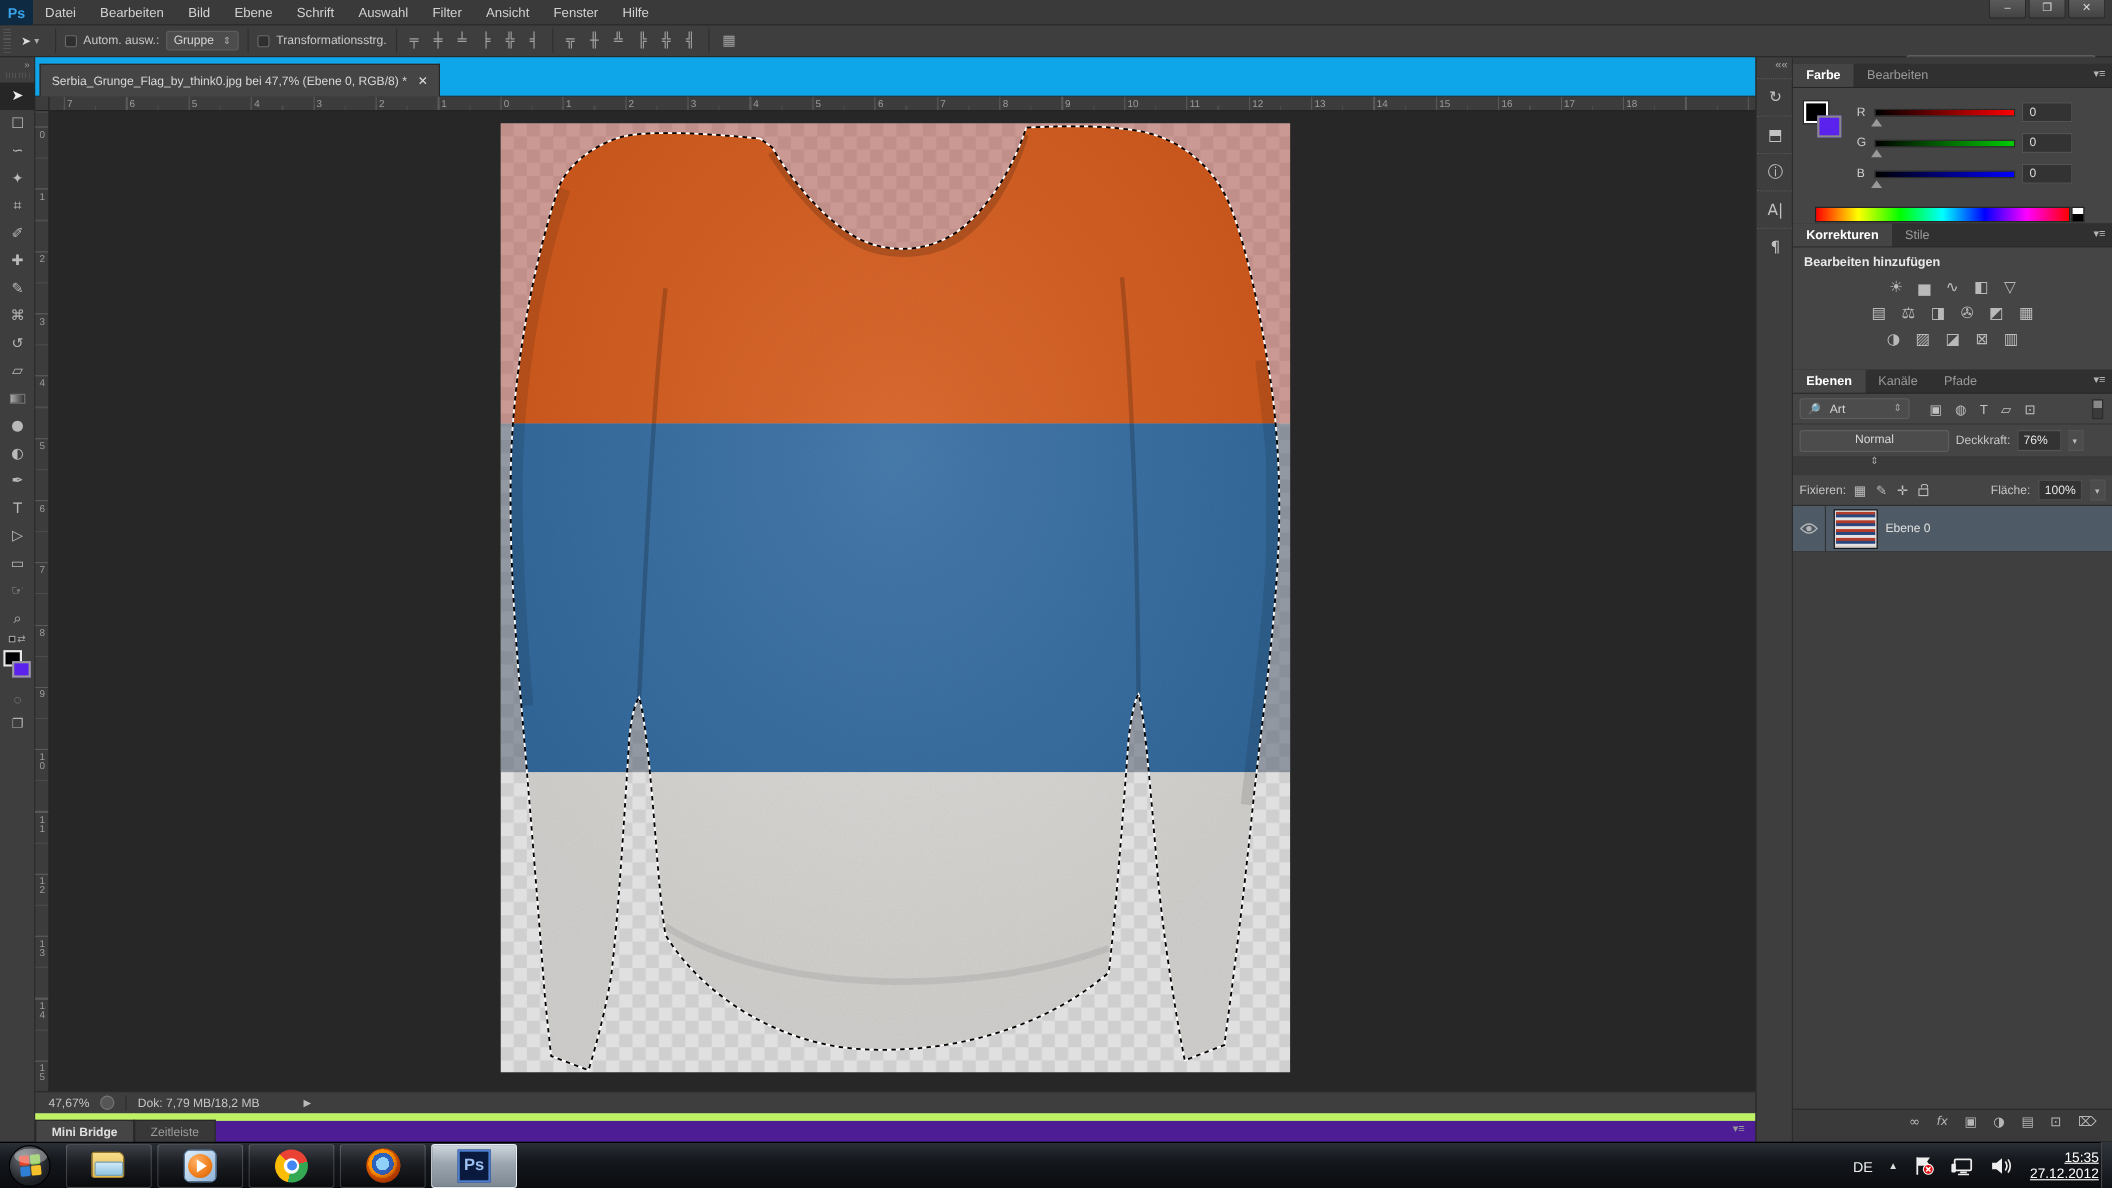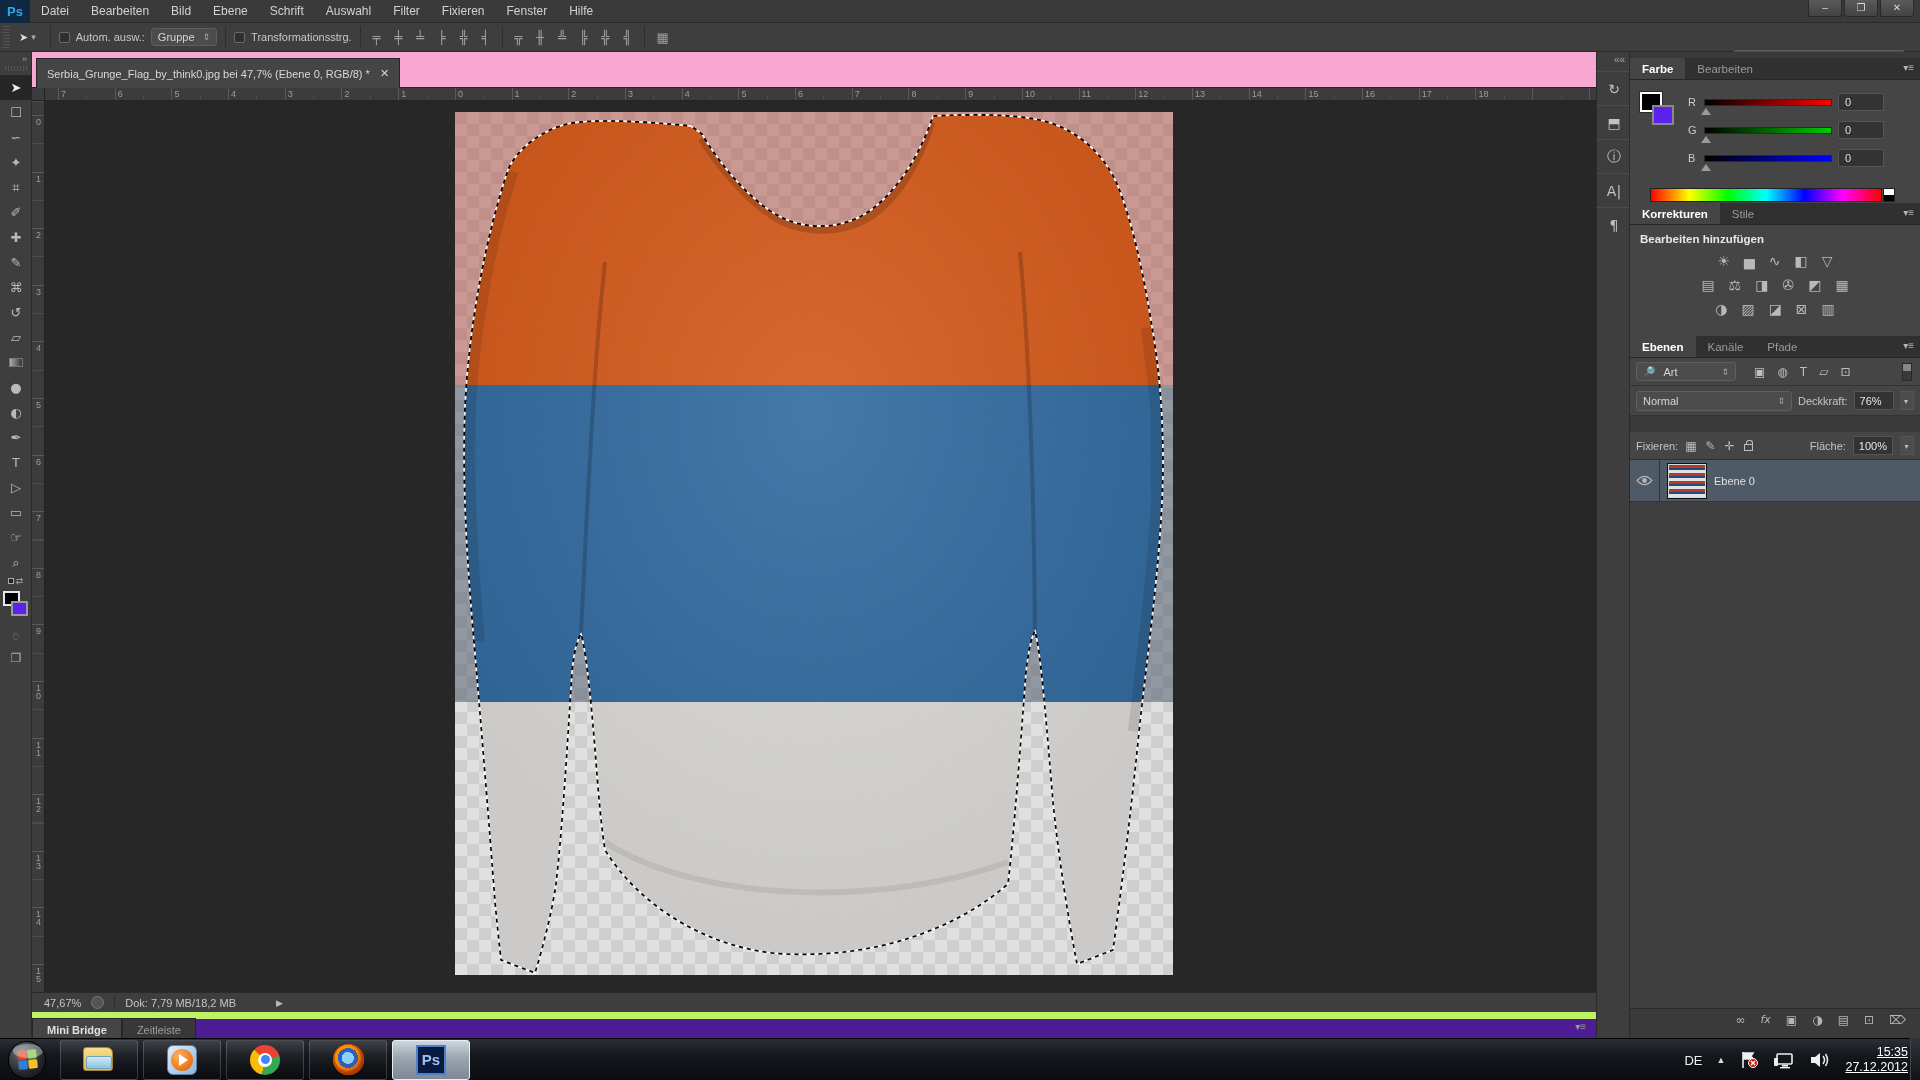--- a/index.html
+++ b/index.html
@@ -28,21 +28,21 @@
   #toolbar .tb-head { color:#9a9a9a; font-size:9px; text-align:right; padding:2px 4px; }
   .tool { width:32px; height:25px; display:flex; align-items:center; justify-content:center; color:#b9b9b9; font-size:13px; font-family:"DejaVu Sans",sans-serif; }
   .tool.selected { background:#262626; color:#eee; }
   .grad-chip { width:14px; height:9px; background:linear-gradient(90deg,#aaa,#333); border:1px solid #777; }
   #fgbg { position:relative; width:32px; height:34px; margin-top:4px; }
   #fg-swatch { position:absolute; left:3px; top:0; width:17px; height:15px; background:#000; border:2px solid #e8e8e8; }
   #bg-swatch { position:absolute; left:11px; top:10px; width:17px; height:15px; background:#5a22ec; border:2px solid #9a9a9a; }
   #swap-mini { height:12px; display:flex; align-items:center; justify-content:center; color:#aaa; font-size:9px; gap:2px; }
   .mode-icon { width:32px; height:22px; display:flex; align-items:center; justify-content:center; color:#b0b0b0; font-size:12px; }
   
-  #tabbar { left:32px; top:52px; width:1564px; height:36px; background:#f9a8d4; border-bottom:1px solid #262626; }
+  #tabbar { left:32px; top:52px; width:1564px; height:36px; background:#0ea5e9; border-bottom:1px solid #262626; }
   #doc-tab { position:absolute; left:4px; top:6px; height:30px; background:#454545; border:1px solid #262626; border-bottom:none; display:flex; align-items:center; padding:0 10px; gap:10px; }
   #doc-tab span { color:#d8d8d8; font-size:11px; }
   #tab-close { color:#aaa; font-size:10px; }
   #hruler { left:45px; top:88px; width:1551px; height:13px; background:#3c3c3c; border-bottom:1px solid #232323;
     background-image:repeating-linear-gradient(90deg,#5a5a5a 0 1px,transparent 1px 56.7px),repeating-linear-gradient(90deg,#4c4c4c 0 1px,transparent 1px 28.35px);
     background-position:13px 0,13px 8px; background-size:auto 13px,auto 5px; background-repeat:repeat-x; }
   #ruler-corner { left:32px; top:88px; width:13px; height:13px; background:#3c3c3c; border-right:1px solid #232323; border-bottom:1px solid #232323; }
   #vruler { left:32px; top:101px; width:13px; height:891px; background:#3c3c3c; border-right:1px solid #232323;
     background-image:repeating-linear-gradient(180deg,#5a5a5a 0 1px,transparent 1px 56.6px),repeating-linear-gradient(180deg,#4c4c4c 0 1px,transparent 1px 28.3px);
     background-position:0 14px,8px 14px; background-size:13px auto,5px auto; }
@@ -88,21 +88,21 @@
   #adjust-header { color:#e8e8e8; font-weight:bold; font-size:11.5px; padding:8px 10px 4px; }
   .adj-row { display:flex; justify-content:center; gap:14px; padding:4px 0; }
   .adj-icon { color:#b9b9b9; font-size:14px; font-family:"DejaVu Sans",sans-serif; }
   
   .lrow { display:flex; align-items:center; font-size:11px; color:#cfcfcf; position:relative; }
   #layer-filter-row { height:28px; background:#454545; border-bottom:1px solid #333; padding:0 6px; gap:8px; }
   #filter-select { width:100px; height:19px; }
   .filter-icon { color:#c0c0c0; font-size:12px; }
   #filter-toggle { position:absolute; right:8px; top:5px; width:10px; height:18px; background:linear-gradient(#888 0 45%,#3a3a3a 45%); border:1px solid #2a2a2a; }
   #blend-row { height:30px; background:#454545; border-bottom:1px solid #333; padding:0 6px; gap:6px; }
-  #blend-select { width:156px; height:20px; }
+  #blend-select { width:136px; height:20px;flex-direction:column; }
   .plabel { color:#c5c5c5; }
   .val-box { background:#333; border:1px solid #555; height:19px; display:flex; align-items:center; padding:0 5px; color:#e5e5e5; min-width:40px; }
   .val-arrow { width:14px; height:19px; background:#4c4c4c; border:1px solid #555; border-left:none; color:#bbb; font-size:8px; text-align:center; line-height:19px; }
   #fix-row { height:28px; background:#454545; border-bottom:1px solid #2e2e2e; padding:0 6px; gap:7px;margin-top:16px; }
   .fix-icon { color:#bdbdbd; font-size:12px; font-family:"DejaVu Sans",sans-serif; }
   .css-lock { width:9px; height:7px; border:1px solid #bdbdbd; position:relative; margin-top:4px; }
   .css-lock:before { content:''; position:absolute; top:-5px; left:1px; width:5px; height:4px; border:1px solid #bdbdbd; border-bottom:none; border-radius:3px 3px 0 0; }
   #layers-list { background:#3f3f3f; height:548px; }
   .layer-row { height:42px; display:flex; align-items:center; border-bottom:1px solid #353535; background:#3f3f3f; }
   .layer-row.selected { background:#4e5a66; }
@@ -147,21 +147,21 @@
 <div id="menubar" class="abs">
   <div id="ps-logo">Ps</div>
   <div id="menu-items" style="display:flex">
       <div class="menu-item">Datei</div>
       <div class="menu-item">Bearbeiten</div>
       <div class="menu-item">Bild</div>
       <div class="menu-item">Ebene</div>
       <div class="menu-item">Schrift</div>
       <div class="menu-item">Auswahl</div>
       <div class="menu-item">Filter</div>
-      <div class="menu-item">Fixieren</div>
+      <div class="menu-item">Ansicht</div>
       <div class="menu-item">Fenster</div>
       <div class="menu-item">Hilfe</div>
     </div>
   <div id="win-controls">
       <div class="win-btn">–</div>
       <div class="win-btn">❐</div>
       <div class="win-btn">✕</div>
     </div>
 </div>
 

